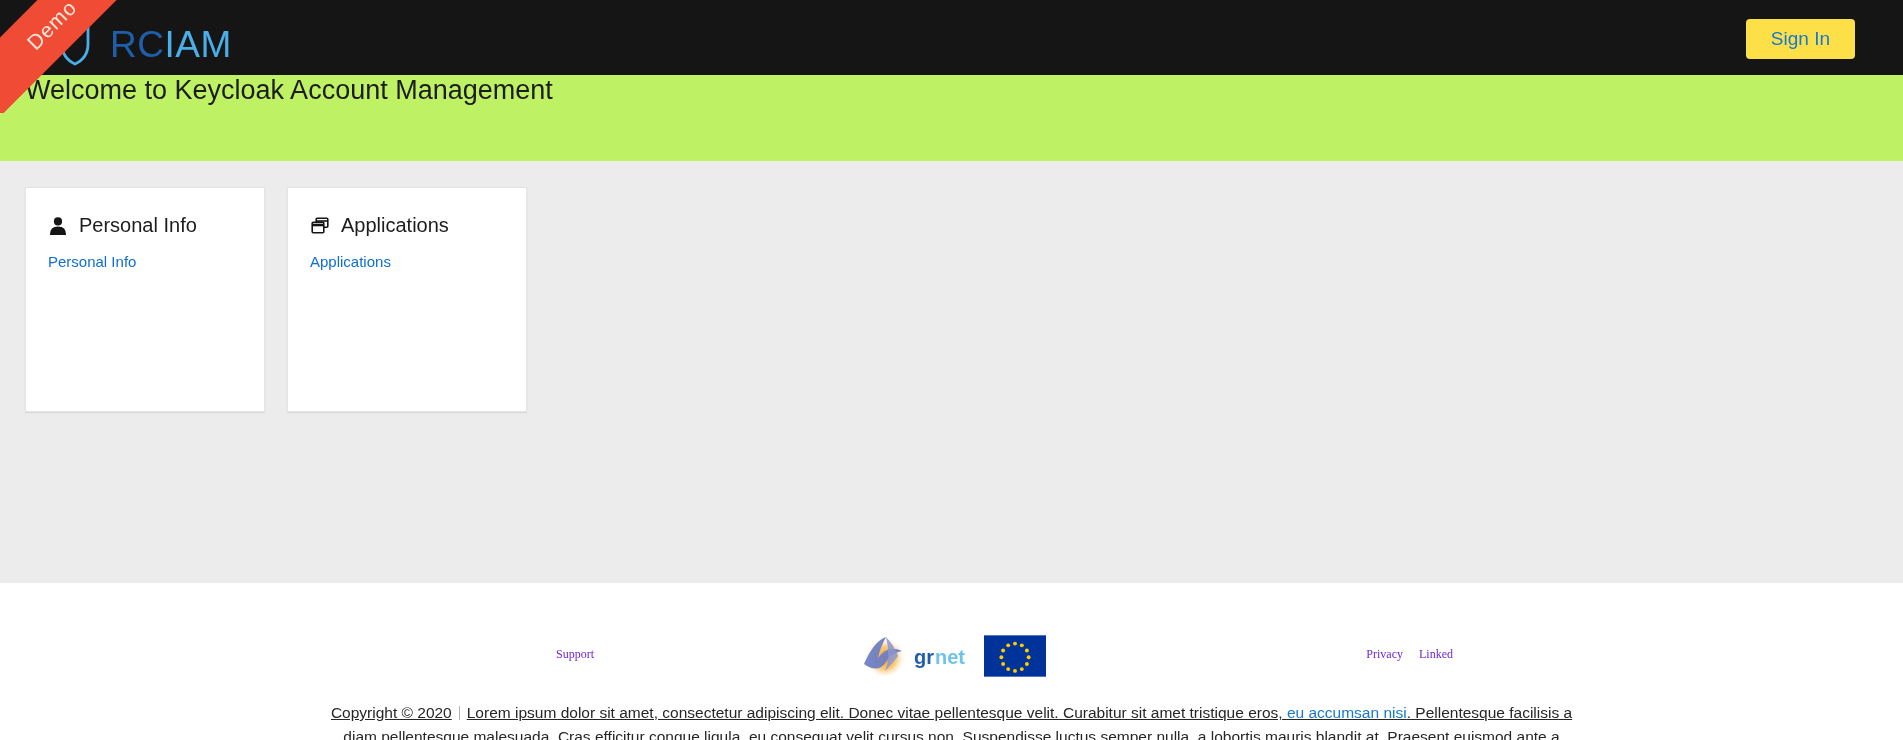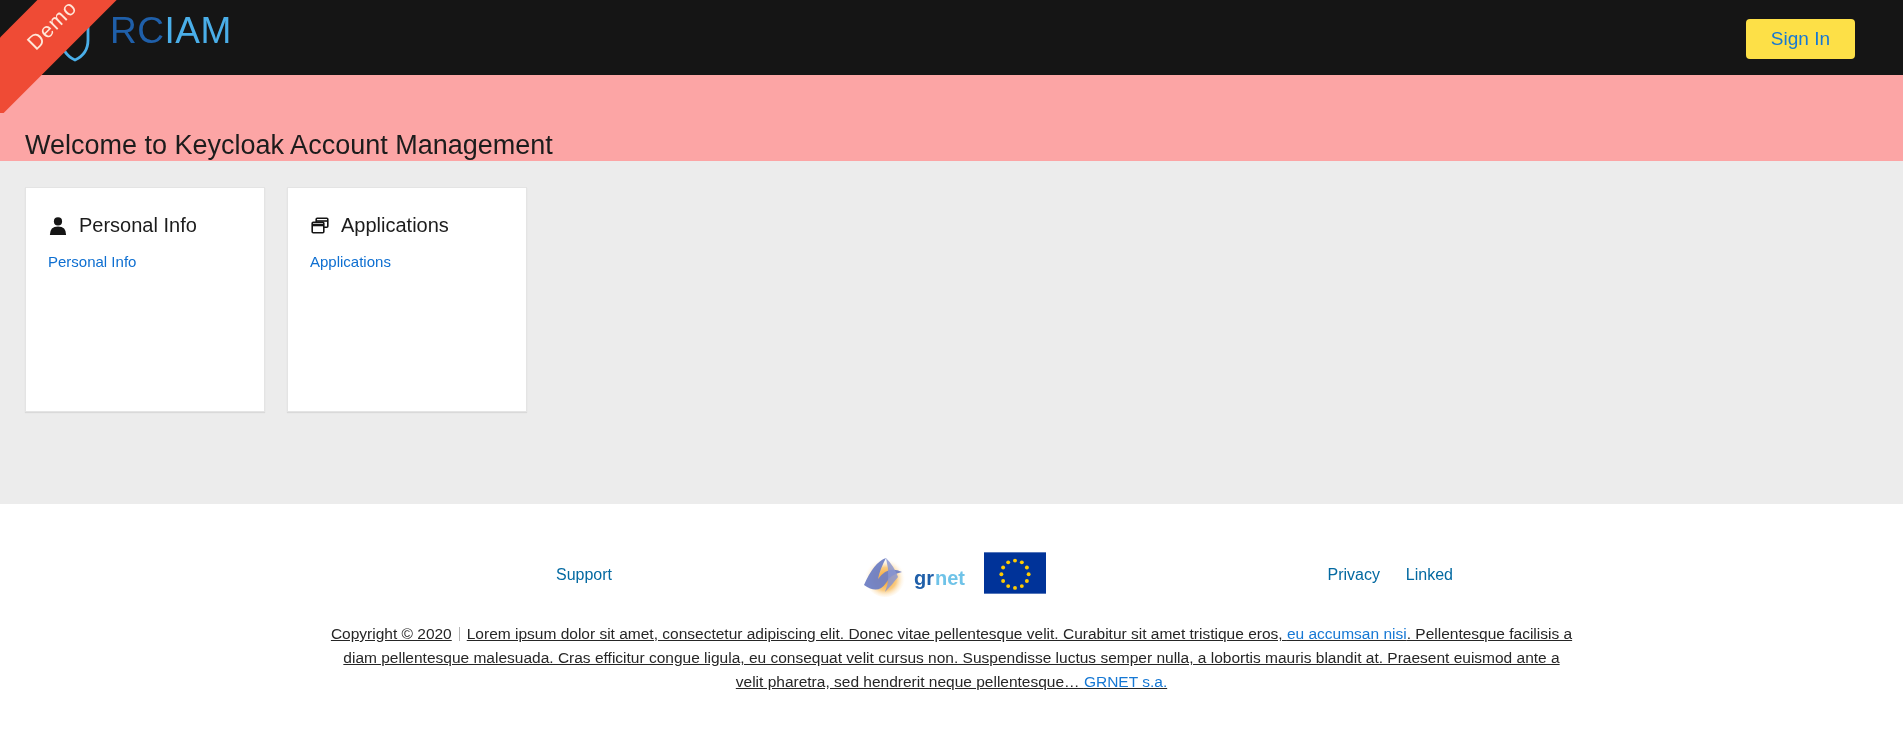--- a/index.html
+++ b/index.html
@@ -14,21 +14,21 @@
   .header {
     position: relative;
     height: 75px;
     background: #151515;
     display: flex;
     align-items: center;
     overflow: visible;
   }
   .logo-wrap {
     display: flex;
-    align-items: flex-start;
+    align-items: flex-end;
     margin-left: 58px;
     height: 56px;
   }
   .logo-mark { width: 50px; height: 52px; display:block; }
   .logo-text {
     font-size: 37px;
     letter-spacing: 0.5px;
     font-weight: 400;
     margin-left: 2px;
     font-family: "Liberation Sans", sans-serif;
@@ -74,36 +74,36 @@
     border: none;
     border-radius: 4px;
     font-size: 19px;
     padding: 9px 25px;
     cursor: pointer;
     font-family: "Liberation Sans", sans-serif;
   }
 
   
   .title-band {
-    background: #fca5a5;
+    background: #bef264;
     height: 86px;
     display: flex;
-    align-items: flex-end;
+    align-items: flex-start;
     padding-left: 25px;
   }
   .page-title {
     font-size: 27px;
     color: #1c1c1c;
     font-weight: 400;
   }
 
   
   .main {
     background: #ececec;
-    height: 343px;
+    height: 422px;
     padding: 26px 0 0 25px;
     display: flex;
     align-items: flex-start;
     gap: 22px;
   }
   .card {
     background: #ffffff;
     width: 240px;
     height: 225px;
     border: 1px solid #e4e4e4;
@@ -144,32 +144,33 @@
     padding-top: 40px;
   }
   .footer-top {
     display: flex;
     align-items: center;
     justify-content: center;
     position: relative;
     height: 62px;
   }
   .footer-link {
-    font-size: 16px;
-    color: #0369a1;
+    font-size: 12px;
+    color: #6d28d9;
     text-decoration: none;
     cursor: pointer;
+    font-family: Liberation Serif, serif;
   }
   .support-link { position: absolute; left: 556px; }
-  .privacy-link { position: absolute; right: 523px; }
+  .privacy-link { position: absolute; right: 500px; }
   .terms-link   { position: absolute; right: 450px; }
 
   .logos {
     display: flex;
-    align-items: flex-start;
+    align-items: flex-end;
     gap: 18px;
   }
   .grnet-logo { display: block; }
   .eu-flag { display: block; border: 0; }
 
   .copyright {
     margin-top: 16px;
     text-align: center;
     font-size: 15.5px;
     color: #262626;

